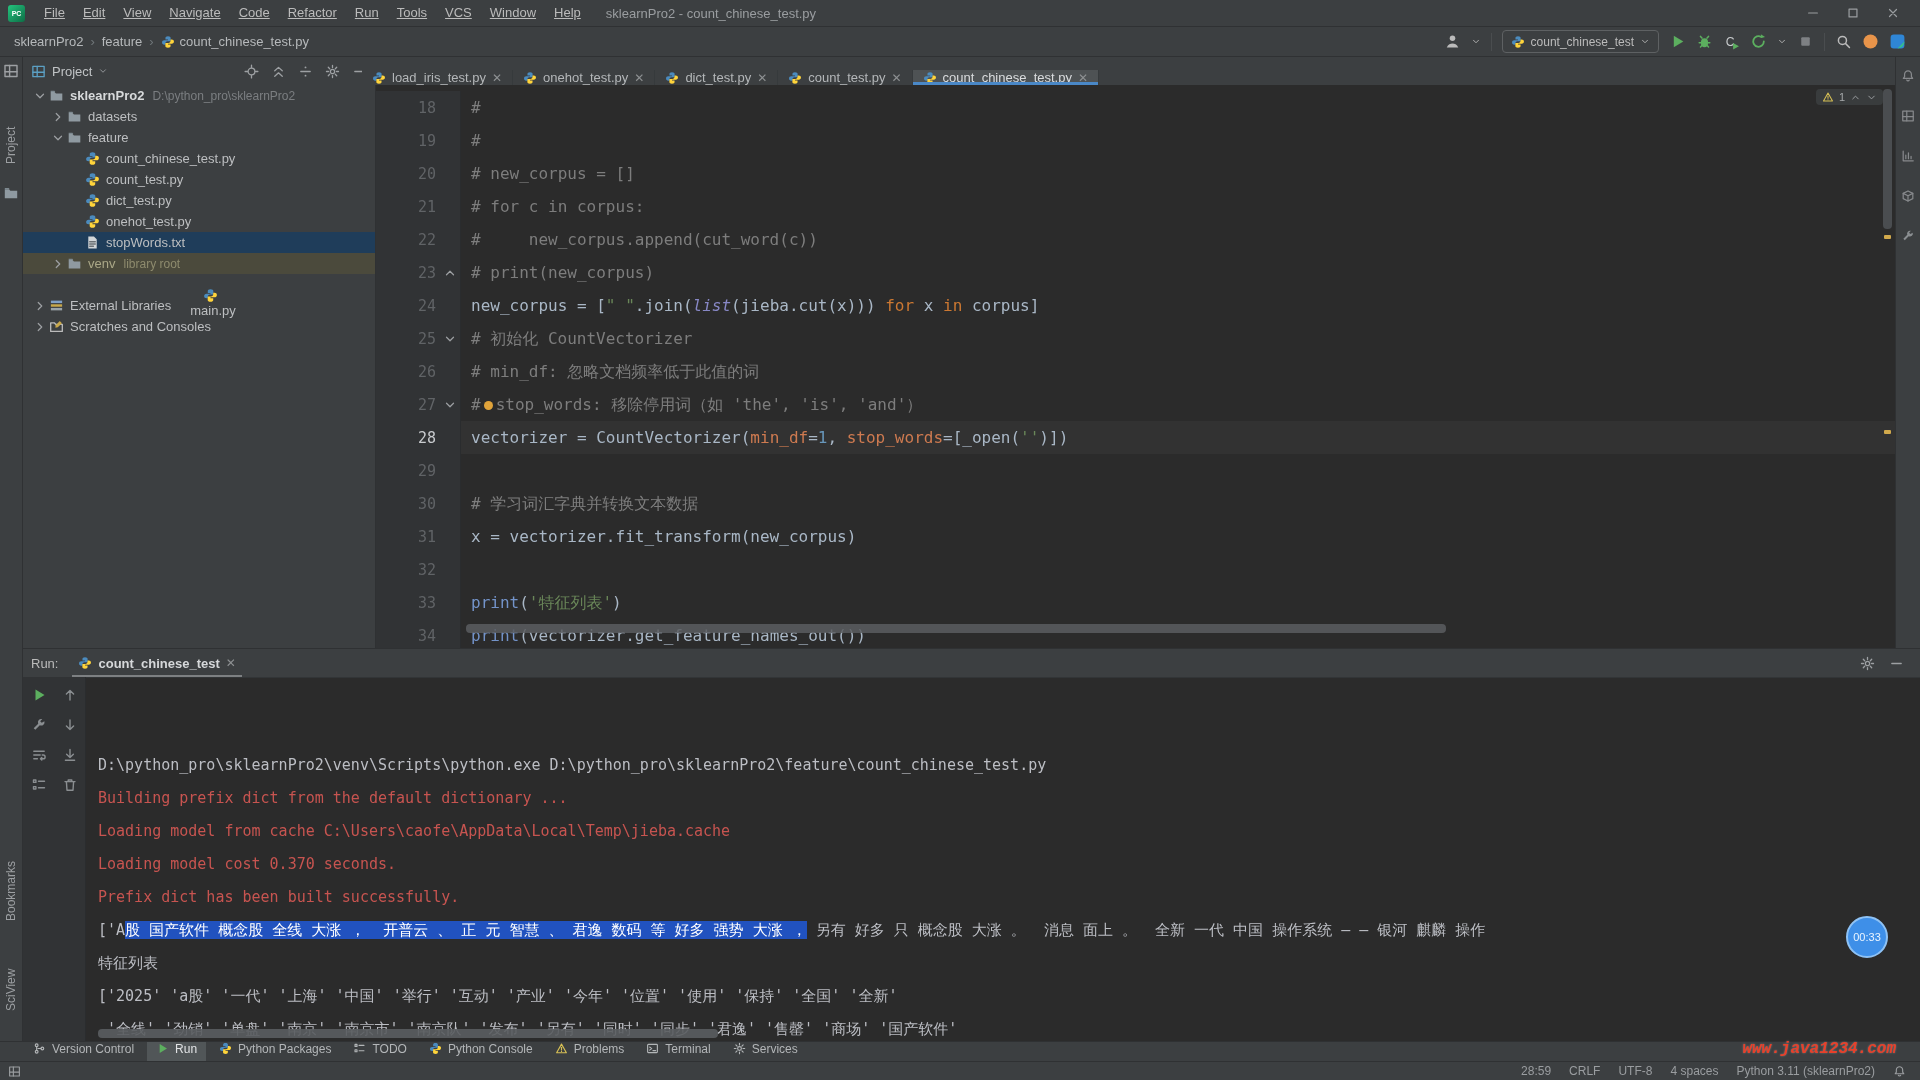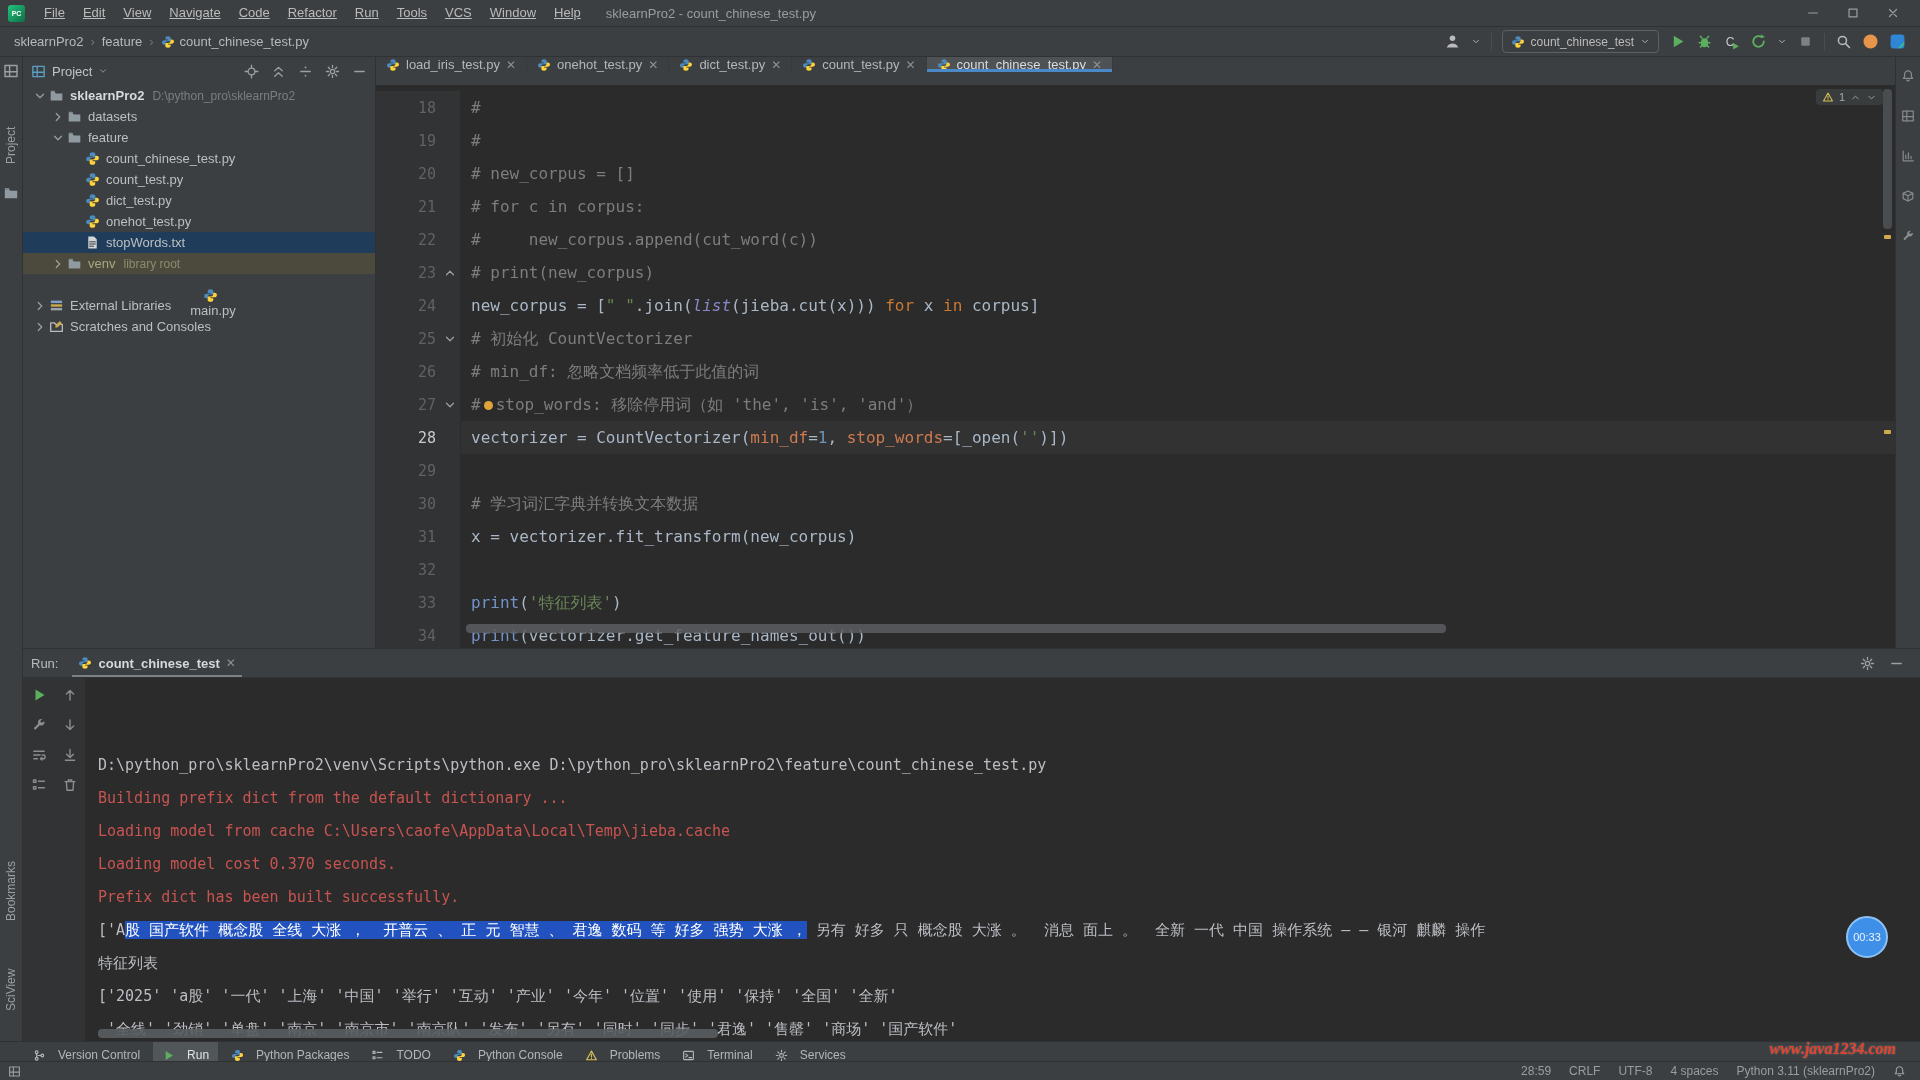--- a/index.html
+++ b/index.html
@@ -52,22 +52,22 @@
   .tree-row .ticon{width:15px;height:15px;flex:0 0 15px;margin-right:6px}
   .tree-label{color:#bdbfc1}
   .tree-hint{color:#7b7e81;margin-left:8px;font-size:12px}
   .tree-row.selected{background:#1f3d5a}
   .tree-row.library{background:#4b4a3c}
   .tree-row.library .tree-label{color:#aaa787}
   .tree-row.library .tree-hint{color:#8e8b6e}
   .tree-row.root .tree-label{font-weight:bold;color:#d7d9da}
 
   
-  #editor-tabs{position:absolute;left:376px;top:57px;right:25px;height:28px;background:#3c3f41;
-               display:flex;align-items:flex-start;z-index:10}
+  #editor-tabs{position:absolute;left:362px;top:57px;right:25px;height:28px;background:#3c3f41;
+               display:flex;align-items:flex-end;z-index:10}
   .etab{display:flex;align-items:center;gap:6px;padding:0 10px;font-size:13px;color:#b4b7b9;
         border-right:1px solid #363a3c;position:relative}
   .etab .tclose{color:#8e9193;font-size:12px}
   .etab.active{background:#4e5254;color:#dadcde}
   .etab.active::after{content:"";position:absolute;left:0;right:0;bottom:0;height:3px;background:#4a88c7}
 
   
   #editor{position:absolute;left:376px;top:85px;right:25px;bottom:432px;background:#2b2b2b;overflow:hidden;z-index:9}
   #code-lines{position:absolute;top:6px;left:0;right:0}
   .code-line{height:33px;display:flex;align-items:flex-end}
@@ -114,32 +114,32 @@
   #console-hscroll{position:absolute;left:12px;top:352px;width:620px;height:9px;border-radius:4px;background:#5a5d60;opacity:.9}
 
   
   #right-stripe{position:absolute;top:57px;right:0;width:24px;bottom:432px;background:#3c3f41;
                 border-left:1px solid #2f3133;z-index:10;display:flex;flex-direction:column;align-items:center;gap:26px;padding-top:12px}
   #right-stripe .rsico{width:14px;height:14px;color:#87898c}
 
   
   #bottom-bar{position:absolute;left:0;right:0;bottom:18px;height:20px;background:#3c3f41;
               border-top:1px solid #2f3133;display:flex;align-items:center;padding-left:24px;gap:4px;z-index:25}
-  .bb-item{display:flex;align-items:flex-end;gap:12px;font-size:12px;color:#b3b6b8;padding:0 9px;height:20px}
+  .bb-item{display:flex;align-items:flex-start;gap:6px;font-size:12px;color:#b3b6b8;padding:0 9px;height:20px}
   .bb-item.active{background:#515658;color:#e0e2e4}
   .bb-item .bico{width:13px;height:13px}
   #status-bar{position:absolute;left:0;right:0;bottom:0;height:18px;background:#3c3f41;border-top:1px solid #2f3133;
               display:flex;align-items:center;font-size:12px;color:#9a9da0;z-index:25}
   #status-left{padding-left:8px;display:flex;align-items:center}
   #status-left .sico{width:13px;height:13px;color:#9a9da0}
   #status-right{margin-left:auto;display:flex;align-items:center;gap:18px;padding-right:14px}
   #status-right .sico{width:13px;height:13px;color:#9a9da0}
 
   
-  #watermark{position:absolute;right:24px;bottom:22px;font-family:Liberation Serif, serif;
+  #watermark{position:absolute;right:24px;bottom:22px;font-family:Liberation Mono, monospace;
              font-style:italic;font-weight:bold;font-size:16px;color:#e8402a;z-index:40;
              text-shadow:0 0 2px rgba(255,255,255,.35)}
   #video-badge{position:absolute;right:32px;bottom:122px;width:38px;height:38px;border-radius:50%;
                background:#3e8fe8;border:2px solid #8ec2f5;color:#eaf4ff;display:flex;align-items:center;
                justify-content:center;font-size:11px;z-index:40}
 </style>
 </head>
 <body>
 
 <div id="menubar">

